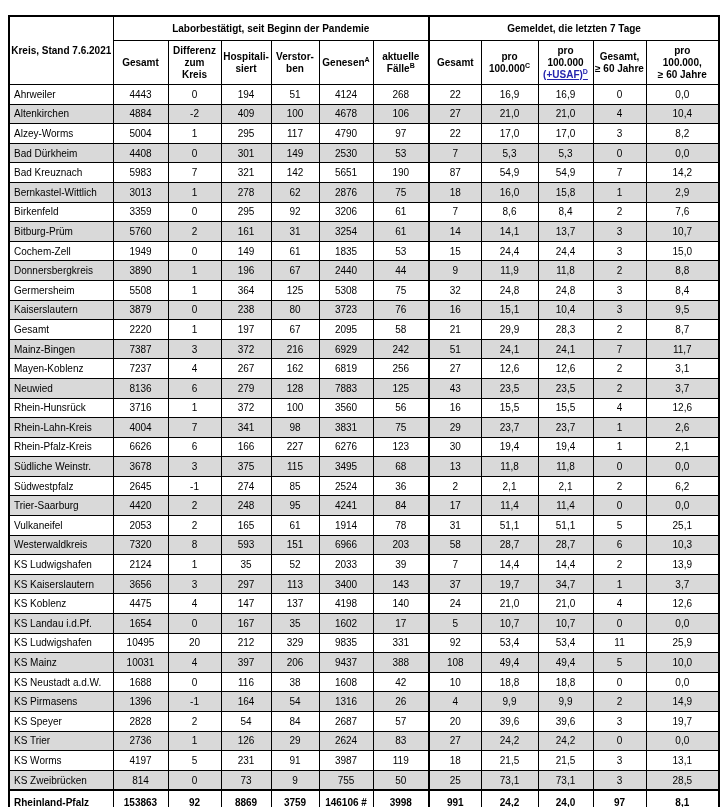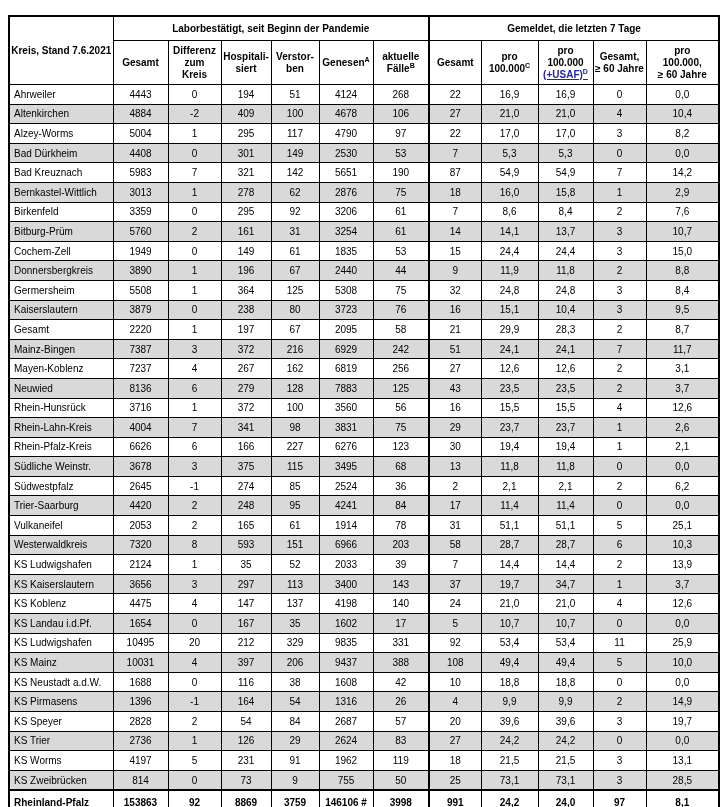--- a/index.html
+++ b/index.html
@@ -586,21 +586,21 @@
           <td>24,2</td>
           <td>0</td>
           <td>0,0</td>
         </tr>
         <tr>
           <td class="name">KS Worms</td>
           <td>4197</td>
           <td>5</td>
           <td>231</td>
           <td>91</td>
-          <td>1962</td>
+          <td>3987</td>
           <td>119</td>
           <td class="grp">18</td>
           <td>21,5</td>
           <td>21,5</td>
           <td>3</td>
           <td>13,1</td>
         </tr>
         <tr>
           <td class="name">KS Zweibrücken</td>
           <td>814</td>

